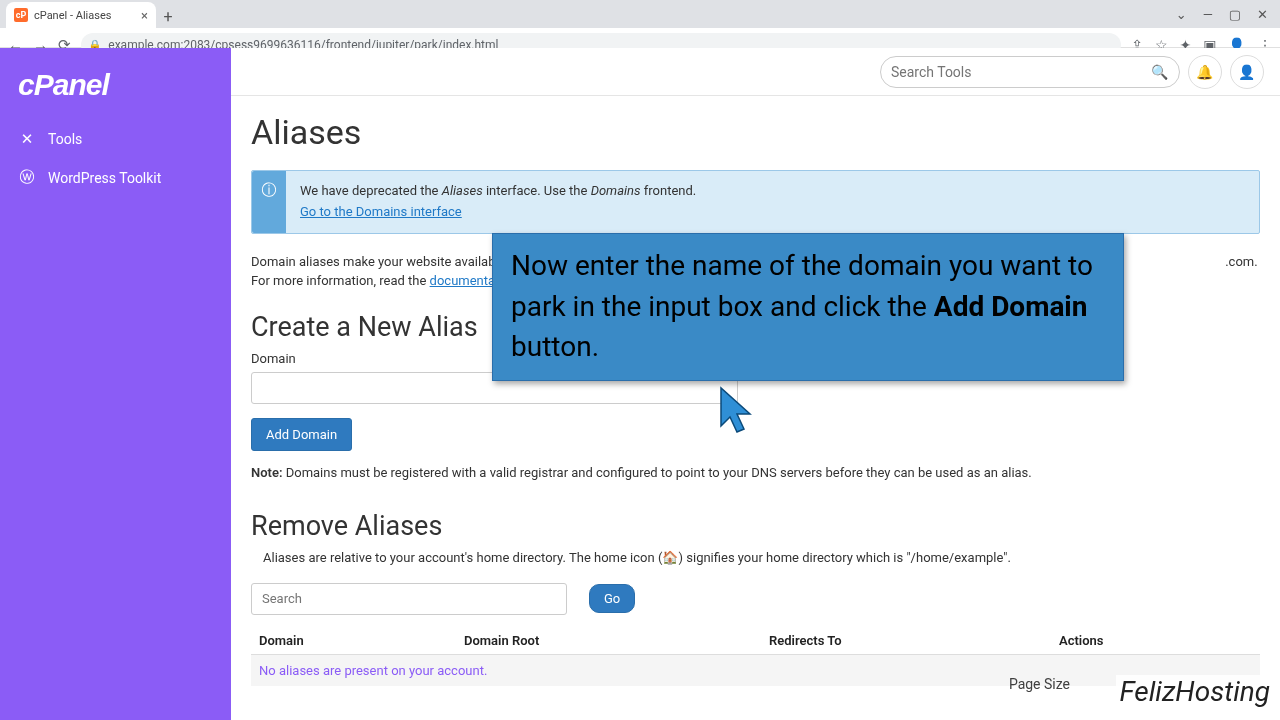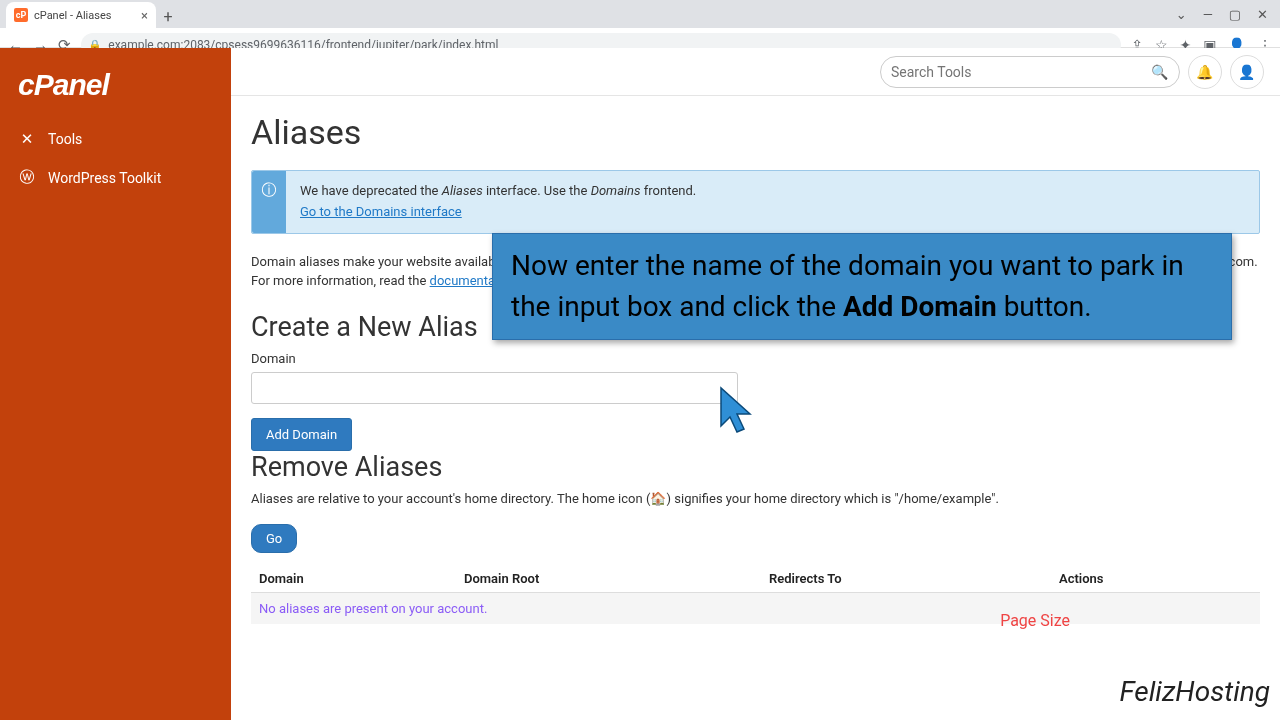--- a/index.html
+++ b/index.html
@@ -15,21 +15,21 @@
   .win-controls { margin-left: auto; display: flex; gap: 16px; padding-right: 12px; align-items: center; height: 100%; color: #555; }
   .win-controls span { font-size: 13px; cursor: pointer; }
   .addr-bar { height: 30px; display: flex; align-items: center; padding: 0 8px; gap: 10px; margin-top: 2px; }
   .nav-icon { color: #5f6368; font-size: 15px; cursor: pointer; }
   .url-box { flex: 1; display: flex; align-items: center; gap: 6px; font-size: 12px; color: #5f6368; padding: 0 8px; background: #f1f3f4; border-radius: 14px; height: 24px; }
   .url-box .lock { font-size: 11px; }
   .right-icons { display: flex; gap: 12px; color: #5f6368; font-size: 14px; align-items: center; }
 
   
   .app { display: flex; height: calc(720px - 48px); }
-  .sidebar { width: 231px; background: #c2410c; color: #fff; padding-top: 16px; }
+  .sidebar { width: 231px; background: #8b5cf6; color: #fff; padding-top: 16px; }
   .logo { padding: 4px 18px 18px; }
   .logo span { font-family: Arial, sans-serif; font-size: 30px; font-weight: bold; font-style: italic; letter-spacing: -1px; }
   .nav-item { display: flex; align-items: center; gap: 12px; padding: 10px 18px; font-size: 14px; cursor: pointer; }
   .nav-icon-sb { width: 18px; text-align: center; font-size: 15px; }
 
   .main { flex: 1; background: #fff; overflow: hidden; position: relative; }
   .topbar { height: 48px; border-bottom: 1px solid #e5e5e5; display: flex; align-items: center; justify-content: flex-end; padding: 0 16px; gap: 8px; }
   .search { width: 300px; height: 32px; border: 1px solid #ccc; border-radius: 16px; display: flex; align-items: center; padding: 0 10px; color: #777; font-size: 14px; }
   .search input { border: none; outline: none; flex: 1; font-size: 14px; }
   .icon-btn { width: 34px; height: 34px; border: 1px solid #ddd; border-radius: 50%; display: flex; align-items: center; justify-content: center; color: #555; cursor: pointer; font-size: 14px; }
@@ -41,32 +41,32 @@
   .notice-body { padding: 10px 14px; font-size: 13px; color: #333; line-height: 1.6; }
   .notice-body a { color: #1f79c7; text-decoration: underline; cursor: pointer; }
   .desc { font-size: 13px; color: #333; line-height: 1.5; margin-bottom: 20px; }
   .desc a { color: #1f79c7; text-decoration: underline; cursor: pointer; }
   h2 { font-size: 27px; font-weight: 400; color: #333; margin-bottom: 8px; }
   .label { font-size: 13px; color: #333; margin-bottom: 6px; }
   .domain-input { width: 487px; height: 32px; border: 1px solid #ccc; border-radius: 3px; padding: 0 8px; font-size: 13px; margin-bottom: 14px; }
   .btn-primary { background: #2f7abf; color: #fff; border: 1px solid #2a6eab; padding: 8px 14px; font-size: 13px; border-radius: 3px; cursor: pointer; }
   .note { font-size: 13px; color: #333; margin-top: 14px; margin-bottom: 30px; }
   .note b { font-weight: 600; }
-  .remove-desc { font-size: 13px; color: #333; margin: 8px 0 18px; }
+  .remove-desc { font-size: 13px; color: #333; margin: 8px 12px 18px; }
   .search-row { display: flex; gap: 22px; align-items: center; margin-bottom: 12px; }
   .search-input { width: 316px; height: 32px; border: 1px solid #ccc; border-radius: 3px; padding: 0 10px; font-size: 13px; }
   .btn-go { background: #2f7abf; color: #fff; border: 1px solid #2a6eab; padding: 6px 14px; font-size: 13px; border-radius: 10px; cursor: pointer; }
   .table { width: 100%; }
   .thead { display: flex; padding: 6px 8px; font-size: 13px; font-weight: 600; color: #222; border-bottom: 1px solid #ddd; }
   .th1 { width: 205px; } .th2 { width: 305px; } .th3 { width: 290px; } .th4 { flex: 1; }
   .empty-row { background: #f5f5f5; padding: 8px 8px; font-size: 13px; color: #8b5cf6; }
-  .foot { position: absolute; bottom: 10px; right: 210px; font-size: 16px; color: #ef4444; }
+  .foot { position: absolute; bottom: 10px; right: 210px; font-size: 14px; color: #404040; }
 
   
-  .callout { position: absolute; left: 492px; top: 233px; width: 740px; background: #3a8ac6; border: 1px solid #2a6eab; box-shadow: 2px 3px 6px rgba(0,0,0,0.35); padding: 12px 18px; color: #000; font-family: Georgia, 'Times New Roman', serif; font-size: 28px; line-height: 1.45; }
+  .callout { position: absolute; left: 492px; top: 233px; width: 632px; background: #3a8ac6; border: 1px solid #2a6eab; box-shadow: 2px 3px 6px rgba(0,0,0,0.35); padding: 12px 18px; color: #000; font-family: Georgia, 'Times New Roman', serif; font-size: 28px; line-height: 1.45; }
   .callout b { font-weight: 700; }
 
   
   .cursor { position: absolute; left: 718px; top: 386px; width: 36px; height: 50px; }
 
   
   .watermark { position: absolute; right: 6px; bottom: 12px; font-family: Georgia, serif; font-size: 28px; color: #222; background: rgba(255,255,255,0.85); padding: 0 4px; font-style: italic; }
   .watermark .f { font-weight: 400; }
 </style>
 </head>
@@ -146,27 +146,29 @@
         <span>Domain aliases make your website available f</span><span style="visibility:hidden">…</span>
         <span style="display:inline"> </span>
         <span style="display:inline-block;width:700px"></span><span>.com.</span><br>
         <span>For more information, read the </span><a>documentatio</a>
       </div>
 
       <h2>Create a New Alias</h2>
       <div class="label">Domain</div>
       <input class="domain-input" style=""><br>
       <button class="btn-primary">Add Domain</button>
+      <div class="note"><b>Note:</b><span> Domains must be registered with a valid registrar and configured to point to your DNS servers before they can be used as an alias.</span></div>
 
       <h2>Remove Aliases</h2>
       <div class="remove-desc">
         <span>Aliases are relative to your account's home directory. The home icon (</span><span>🏠</span><span>) signifies your home directory which is "/home/example".</span>
       </div>
 
       <div class="search-row">
+        <input class="search-input" placeholder="Search" style="">
         <button class="btn-go">Go</button>
       </div>
 
       <div class="table">
         <div class="thead">
           <div class="th1">Domain</div>
           <div class="th2">Domain Root</div>
           <div class="th3">Redirects To</div>
           <div class="th4">Actions</div>
         </div>

